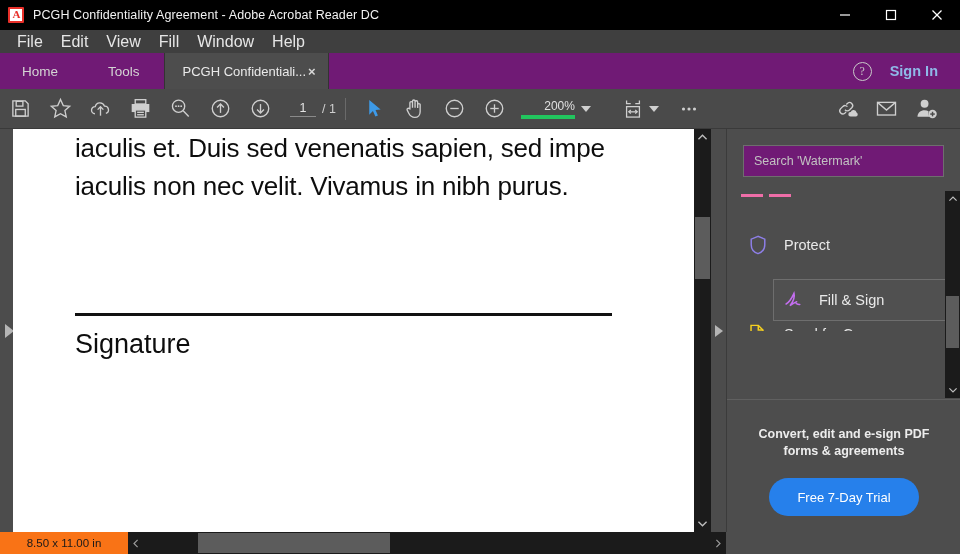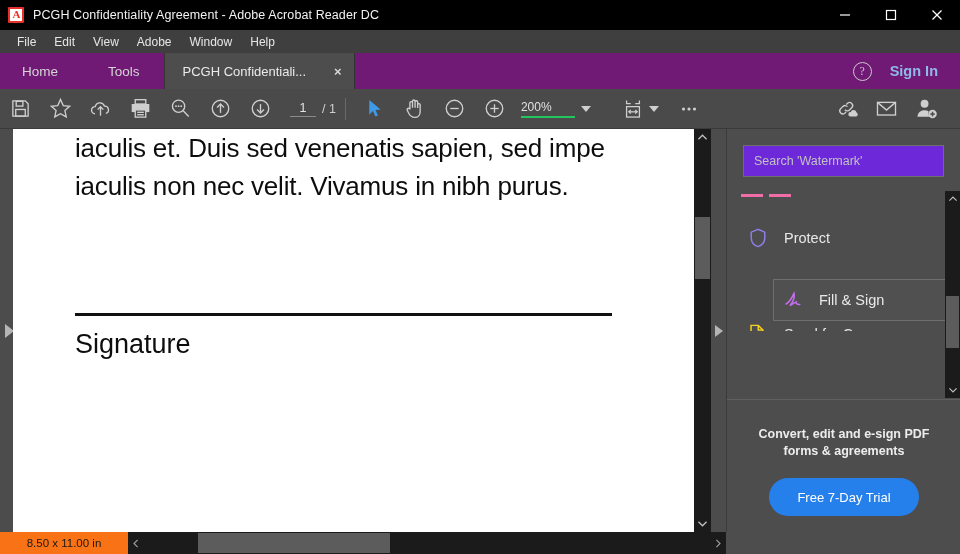--- a/index.html
+++ b/index.html
@@ -37,36 +37,36 @@
     color: #ffffff;
   }
   .winbtn svg { display: block; }
 
   
   .menubar {
     position: absolute; left: 0; top: 30px; width: 960px; height: 23px;
     background: #3f3f3f; display: flex; align-items: center; padding-left: 8px;
   }
   .menu-item {
-    color: #e6e6e6; font-size: 12px; padding: 2px 9px; white-space: nowrap;
+    color: #e6e6e6; font-size: 16px; padding: 2px 9px; white-space: nowrap;
   }
 
   
   .tabbar {
     position: absolute; left: 0; top: 53px; width: 960px; height: 36px;
     background: #701a75; display: flex; align-items: stretch;
   }
   .tab {
     display: flex; align-items: center; color: #d4d4d4; font-size: 13.5px;
     padding: 0 22px; white-space: nowrap; position: relative;
   }
   .tab.home { padding: 0 26px 0 22px; }
   .tab.tools { padding: 0 24px; }
   .tab.doc {
-    background: #4d4d4d; padding: 0 12px 0 18px; gap: 28px;
+    background: #4d4d4d; padding: 0 12px 0 18px; gap: 2px;
     border-left: 1px solid #333; border-right: 1px solid #333;
   }
   .tab.doc .lbl { color: #eaeaea; font-size: 13px; }
   .tab-close { color: #d8d8d8; font-size: 13px; line-height: 1; font-weight: bold; }
   .tabbar-right {
     margin-left: auto; display: flex; align-items: center; gap: 18px; padding-right: 22px;
   }
   .help-icon {
     width: 19px; height: 19px; border: 1.4px solid #c9c9c9; border-radius: 50%;
     color: #c9c9c9; font-size: 12px; display: flex; align-items: center; justify-content: center;
@@ -87,22 +87,22 @@
   .tb-icon svg { display: block; }
   .pagebox { display: flex; align-items: center; margin-left: 10px; gap: 6px; }
   .pageinput {
     width: 26px; color: #e4e4e4; font-size: 12.5px; text-align: center;
     border-bottom: 1px solid #8a8a8a; padding-bottom: 1px;
   }
   .pagetotal { color: #cfcfcf; font-size: 12.5px; white-space: nowrap; }
   .tb-sep { width: 1px; height: 22px; background: #6a6a6a; margin: 0 9px; }
   .zoombox { display: flex; align-items: center; gap: 6px; margin-left: 6px; }
   .zoomval {
-    color: #e0e0e0; font-size: 12px; width: 54px; text-align: left;
-    border-bottom: 2px solid #22c55e; padding-bottom: 2px;
+    color: #e0e0e0; font-size: 12px; width: 54px; text-align: right;
+    border-bottom: 4px solid #22c55e; padding-bottom: 2px;
   }
   .caret-dn {
     width: 0; height: 0; border-left: 5px solid transparent; border-right: 5px solid transparent;
     border-top: 6px solid #cfcfcf;
   }
   .tb-right { margin-left: auto; display: flex; align-items: center; padding-right: 14px; }
 
   
   .viewer {
     position: absolute; left: 0; top: 129px; width: 726px; height: 403px;
@@ -150,21 +150,21 @@
     display: flex; align-items: center; justify-content: center;
   }
 
   
   .rightpanel {
     position: absolute; left: 726px; top: 129px; width: 234px; height: 403px;
     background: #4d4d4d; border-left: 1px solid #3b3b3b;
   }
   .searchwrap { padding: 16px 16px 0 16px; }
   .searchbox {
-    height: 32px; border: 1px solid #6e6e6e; background: #6d28d9;
+    height: 32px; border: 1px solid #6e6e6e; background: #701a75;
     display: flex; align-items: center; padding: 0 10px;
   }
   .searchbox .ph { color: #c2c2c2; font-size: 12.5px; }
   .tool-clip {
     position: absolute; left: 0; top: 62px; width: 220px; height: 140px; overflow: hidden;
   }
   .pink-sliver {
     position: absolute; left: 14px; top: 3px; width: 22px; height: 3px; background: #ef6ea8;
   }
   .pink-sliver2 {
@@ -254,21 +254,21 @@
             <line x1="10.5" y1="1.5" x2="1.5" y2="10.5" stroke="currentColor" stroke-width="1.2"></line>
           </svg>
       </div>
     </div>
   </div>
 
   <div class="menubar">
     <div class="menu-item">File</div>
     <div class="menu-item">Edit</div>
     <div class="menu-item">View</div>
-    <div class="menu-item">Adobe</div>
+    <div class="menu-item">Fill</div>
     <div class="menu-item">Window</div>
     <div class="menu-item">Help</div>
   </div>
 
   <div class="tabbar">
     <div class="tab home">
       <span>Home</span>
     </div>
     <div class="tab tools">
       <span>Tools</span>
@@ -451,21 +451,21 @@
     <div class="searchwrap">
       <div class="searchbox">
         <span class="ph">Search 'Watermark'</span>
       </div>
     </div>
 
     <div class="tool-clip">
       <div class="pink-sliver"></div>
       <div class="pink-sliver2"></div>
 
-      <div class="tool-row" style="top:26px;">
+      <div class="tool-row" style="top:33px;">
         <span class="ticon">
           <svg width="22" height="22" viewBox="0 0 24 24" fill="none" stroke="#8e7fe8" stroke-width="1.6">
             <path d="M12 2.6 4.6 5.6v6c0 4.6 3.1 8.3 7.4 9.8 4.3-1.5 7.4-5.2 7.4-9.8v-6z"></path>
           </svg>
         </span>
         <span class="tl">Protect</span>
       </div>
 
       <div class="tool-row active" style="top:88px;margin-left:34px;">
         <span class="ticon">

